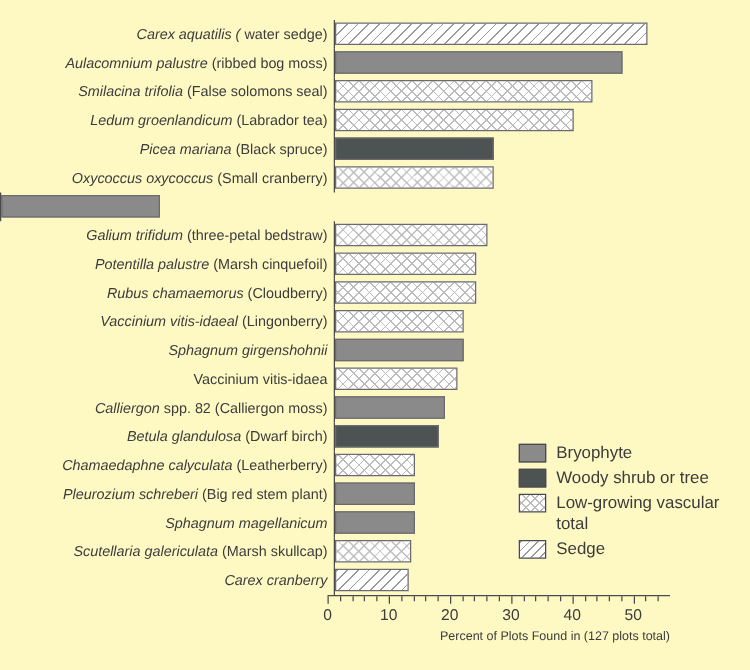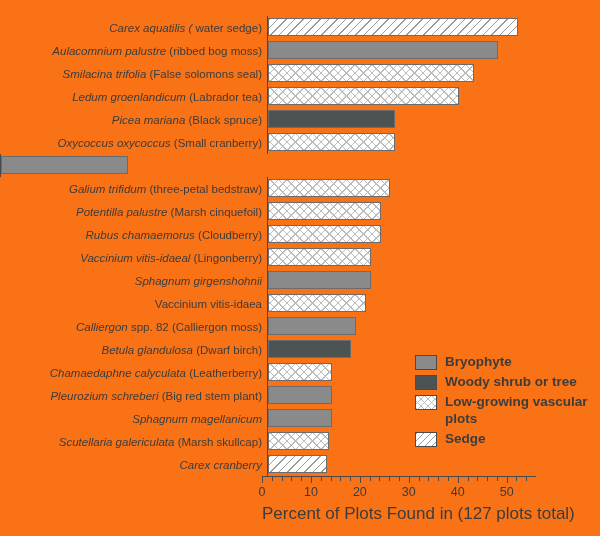--- a/index.html
+++ b/index.html
@@ -1,19 +1,19 @@
 <!DOCTYPE html>
 <html style="--bry: #8a8a8a; --woody: #4d5353; --hatch: #bcbcbc; --sedge: #999999; --border: #6b6b6b; --axis: #4a4a4a; --text: #3c3c3c;"><head>
 <meta charset="utf-8">
 <style>
   html,body { margin:0; padding:0; background:#ffffff; }
   #figure {
     position:relative;
     width:600px; height:536px;
-    background:#f97316;
+    background:#fef9c3;
     font-family:"Liberation Sans", sans-serif;
     color:var(--text,#3c3c3c);
     overflow:hidden;
   }
   #chart { position:absolute; left:0; top:16px; width:600px; }
   .row { display:flex; height:23px; align-items:center; }
   .label {
     flex:0 0 262px;
     text-align:right;
     padding-right:5px;
@@ -56,24 +56,24 @@
   .tick.major { height:6px; }
   .tick.minor { height:3.5px; }
   #tick-labels { flex:0 0 274px; position:relative; height:15px; }
   #tick-labels span {
     position:absolute; transform:translateX(-50%);
     font-size:12.5px; color:var(--text,#3c3c3c);
   }
   #xlabel-row { display:flex; margin-top:4px; }
   #x-axis-title {
     flex:0 0 274px; text-align:right; white-space:nowrap;
-    font-size:17px; color:var(--text,#3c3c3c);
+    font-size:10px; color:var(--text,#3c3c3c);
   }
   #legend { position:absolute; left:415px; top:354px; width:175px; }
-  .legend-item { display:flex; margin-bottom:4px;font-weight:bold; }
+  .legend-item { display:flex; margin-bottom:4px; }
   .legend-swatch {
     flex:0 0 22px; height:15px; margin-right:8px; margin-top:1px;
     border:1px solid var(--axis,#4a4a4a); box-sizing:border-box;
   }
   .legend-swatch.bryophyte { background:var(--bry,#8a8a8a); }
   .legend-swatch.woody    { background:var(--woody,#4d5353); }
   .legend-swatch.vascular {
     background:
       repeating-linear-gradient(45deg,  var(--hatch,#bcbcbc) 0 1px, transparent 1px 5px),
       repeating-linear-gradient(135deg, var(--hatch,#bcbcbc) 0 1px, transparent 1px 5px),
@@ -265,20 +265,20 @@
       <div class="legend-item">
         <div class="legend-swatch bryophyte"></div>
         <div class="legend-label">Bryophyte</div>
       </div>
       <div class="legend-item">
         <div class="legend-swatch woody"></div>
         <div class="legend-label">Woody shrub or tree</div>
       </div>
       <div class="legend-item">
         <div class="legend-swatch vascular"></div>
-        <div class="legend-label">Low-growing vascular plots</div>
+        <div class="legend-label">Low-growing vascular total</div>
       </div>
       <div class="legend-item">
         <div class="legend-swatch sedge"></div>
         <div class="legend-label">Sedge</div>
       </div>
     </div>
 </div>
 
 </body></html>

